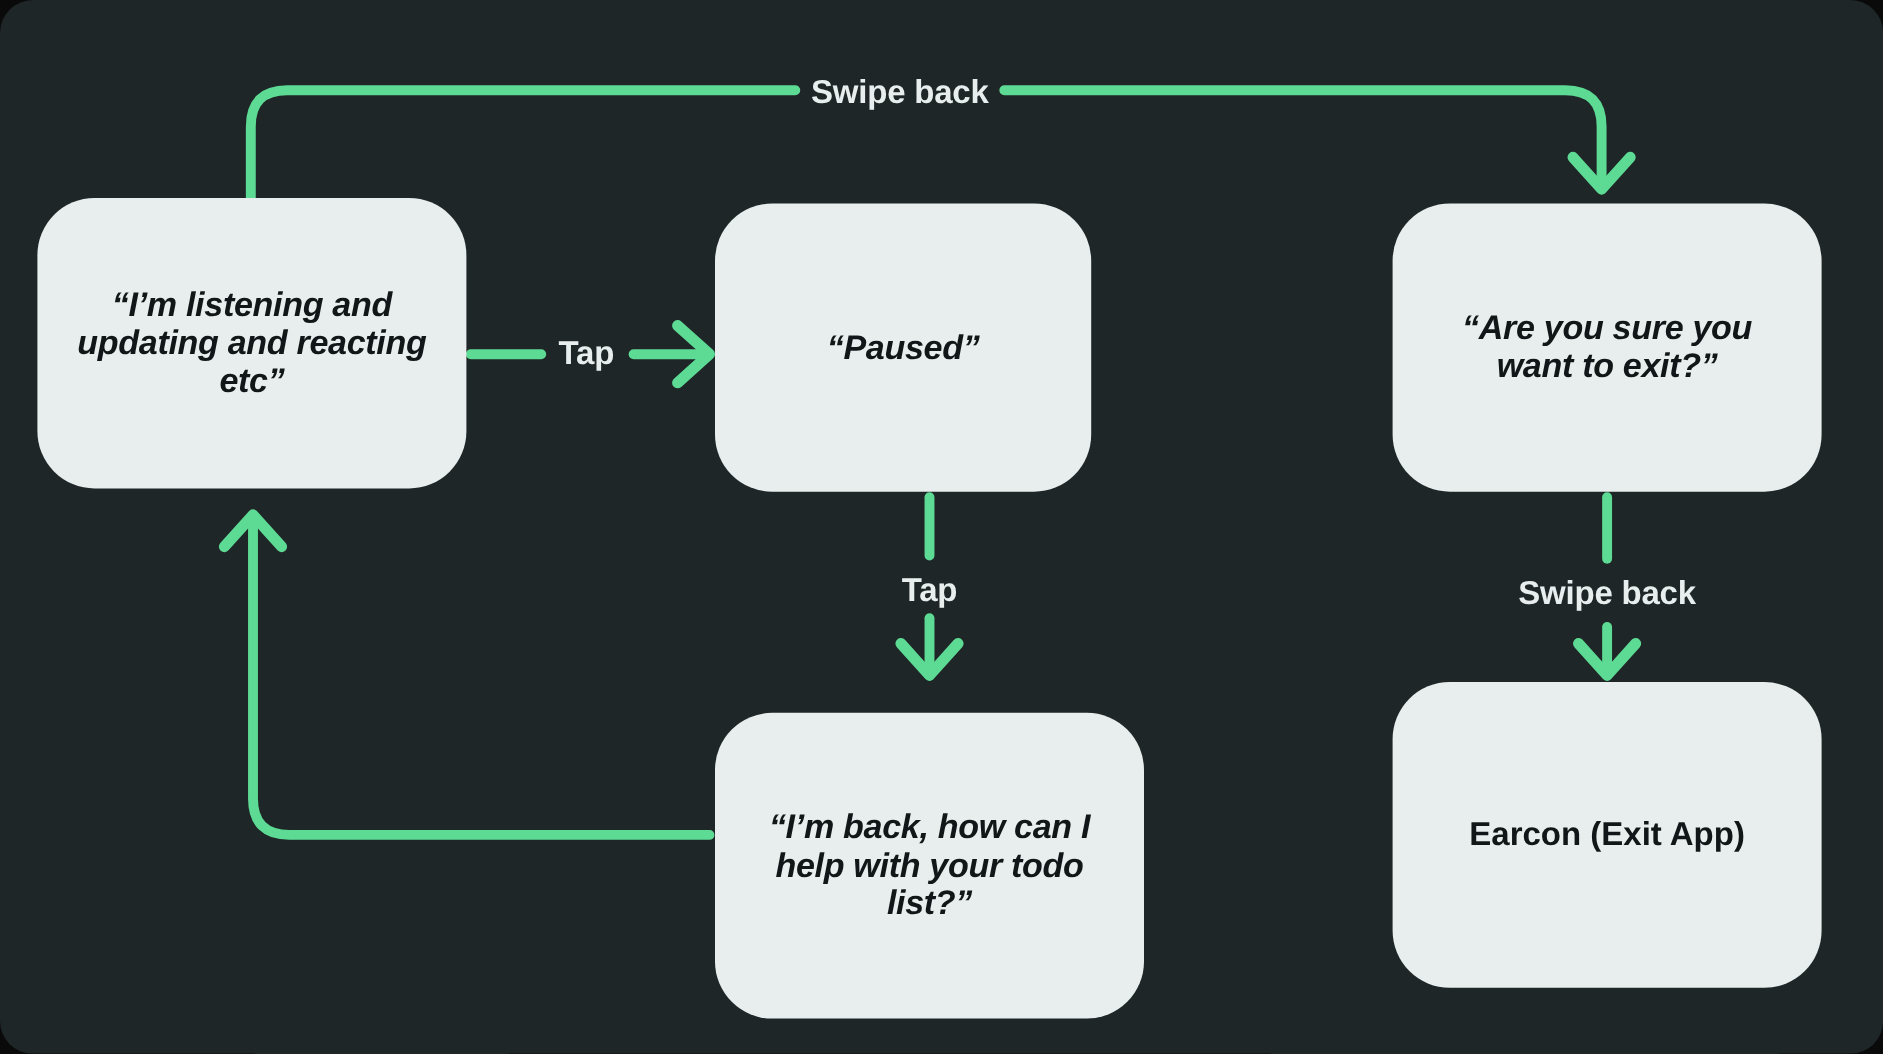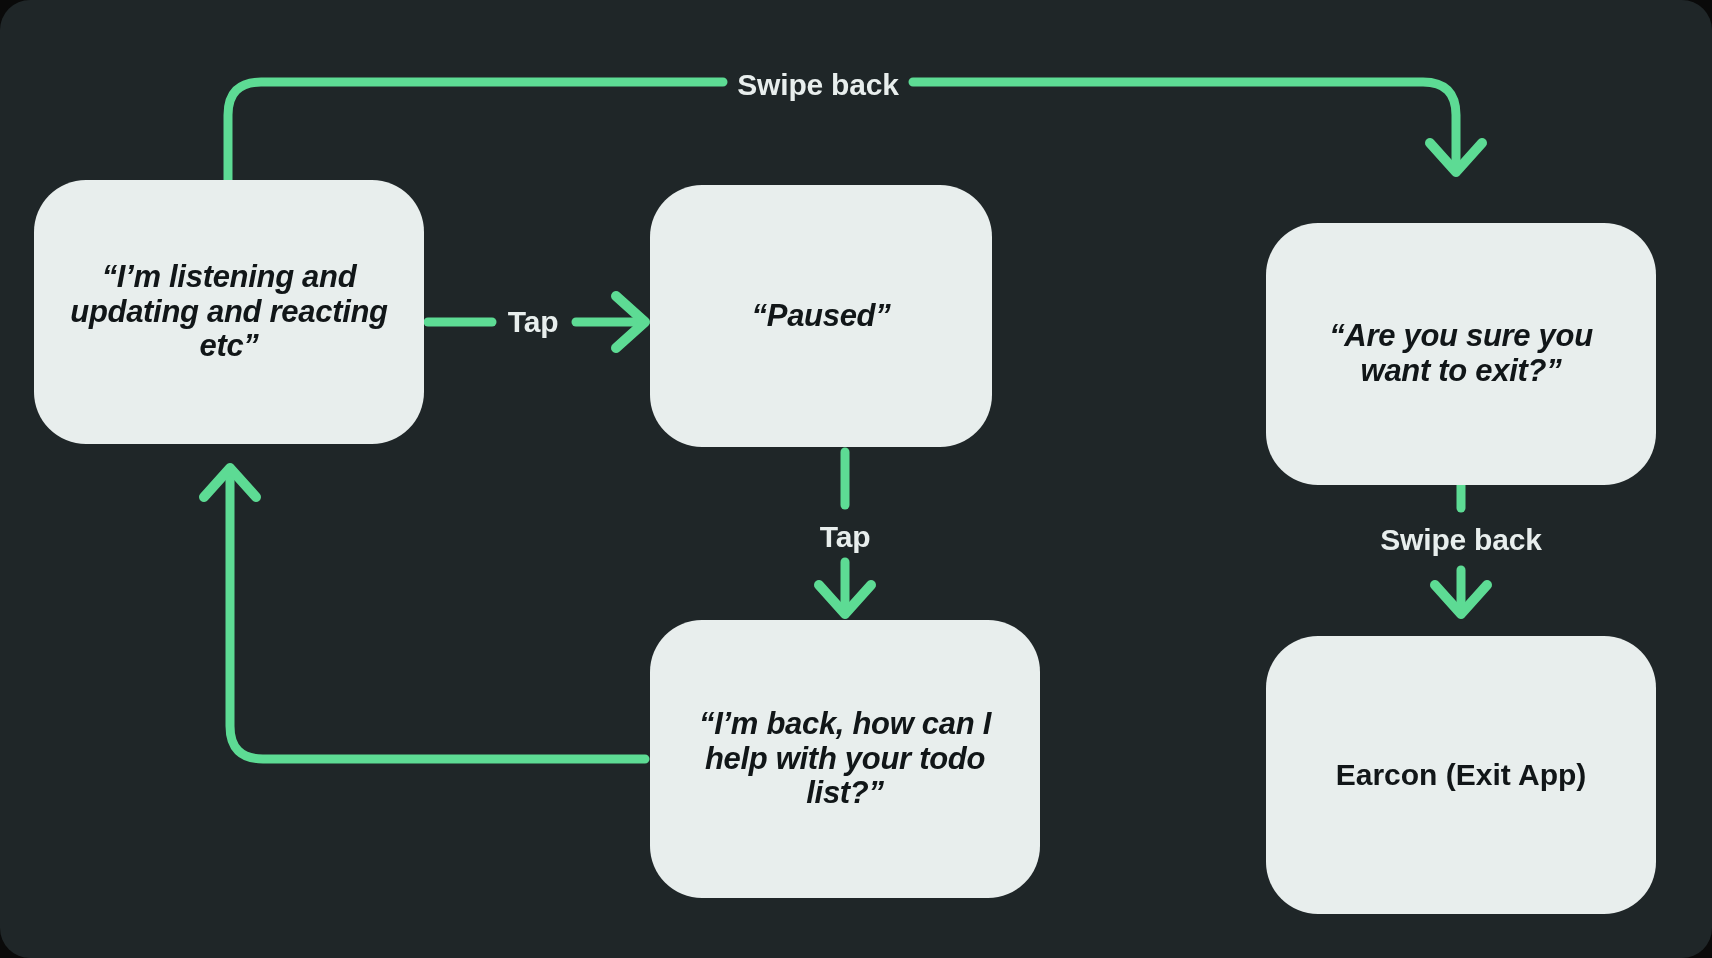--- a/index.html
+++ b/index.html
@@ -101,29 +101,29 @@
   </svg>
 
   <div class="node" style="left:34px; top:180px; width:390px; height:264px;justify-content:flex-end;">
     <span class="node-label">“I’m listening and updating and reacting etc”</span>
   </div>
 
   <div class="node" style="left:650px; top:185px; width:342px; height:262px;">
     <span class="node-label">“Paused”</span>
   </div>
 
-  <div class="node" style="left:1266px; top:185px; width:390px; height:262px;margin-top:38px;">
+  <div class="node" style="left:1266px; top:185px; width:390px; height:262px;">
     <span class="node-label">“Are you sure you want to exit?”</span>
   </div>
 
-  <div class="node" style="left:650px; top:620px; width:390px; height:278px;justify-content:center;">
+  <div class="node" style="left:650px; top:648px; width:390px; height:278px;justify-content:center;">
     <span class="node-label">“I’m back, how can I help with your todo list?”</span>
   </div>
 
-  <div class="node" style="left:1266px; top:636px; width:390px; height:278px;">
+  <div class="node" style="left:1266px; top:620px; width:390px; height:278px;">
     <span class="node-label upright">Earcon (Exit App)</span>
   </div>
 
   <div class="edge-label" style="left:818px; top:85px;">Swipe back</div>
 
   <div class="edge-label" style="left:533px; top:322px;">Tap</div>
 
   <div class="edge-label" style="left:845px; top:537px;">Tap</div>
 
   <div class="edge-label" style="left:1461px; top:540px;">Swipe back</div>

